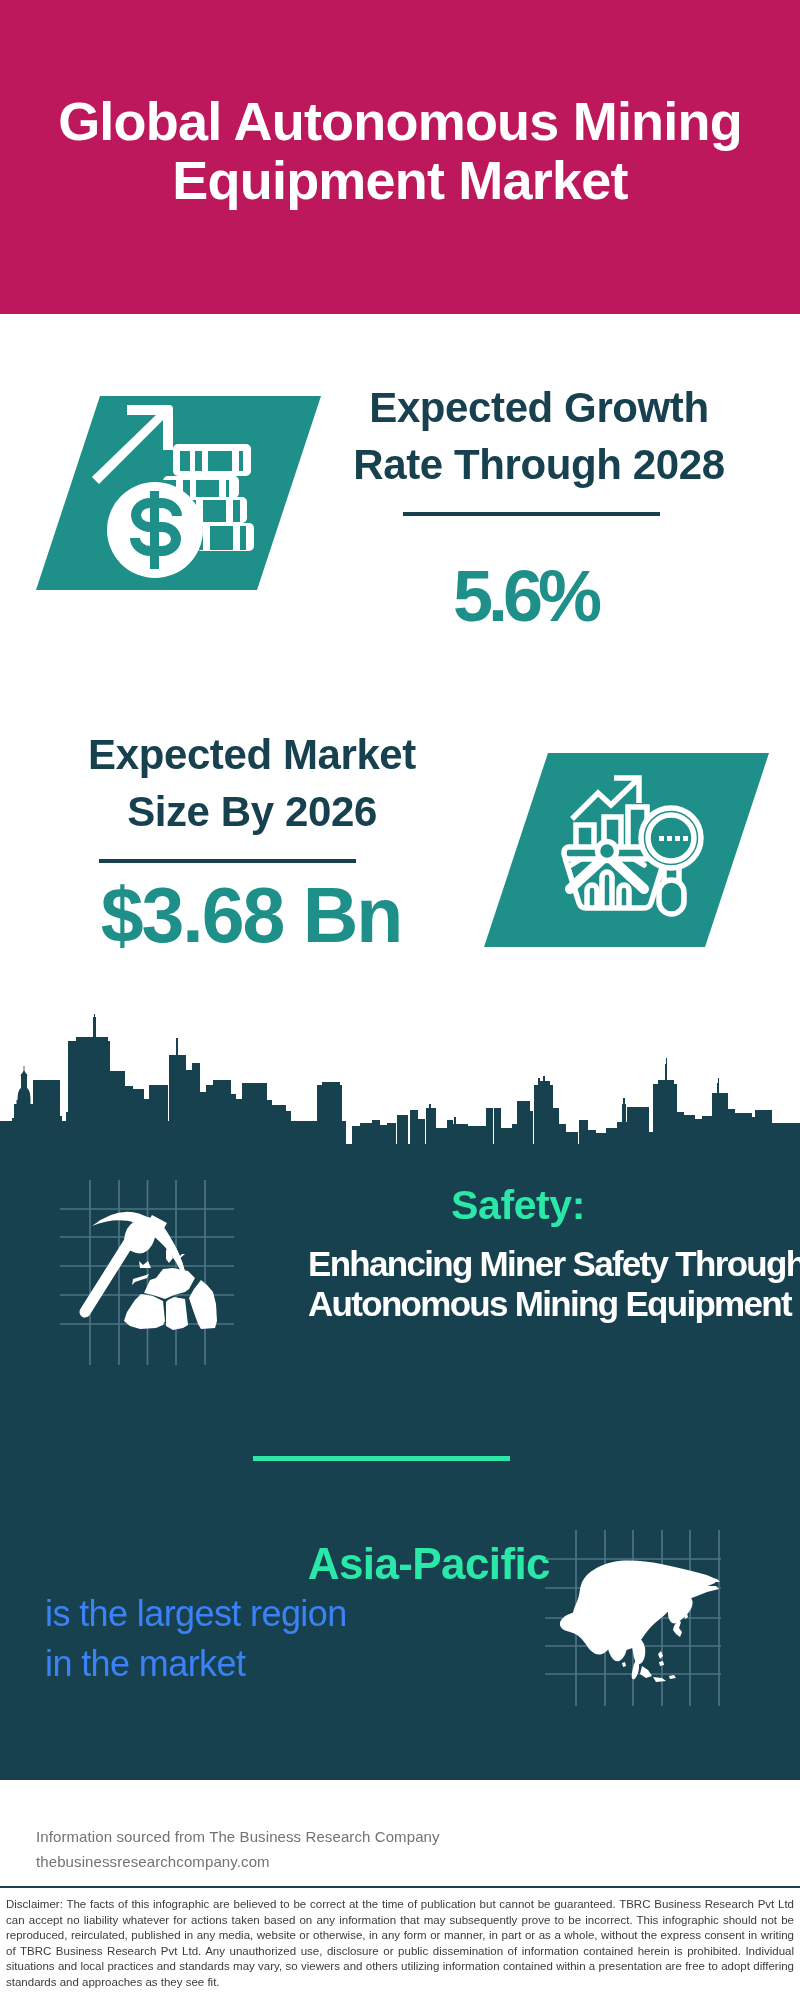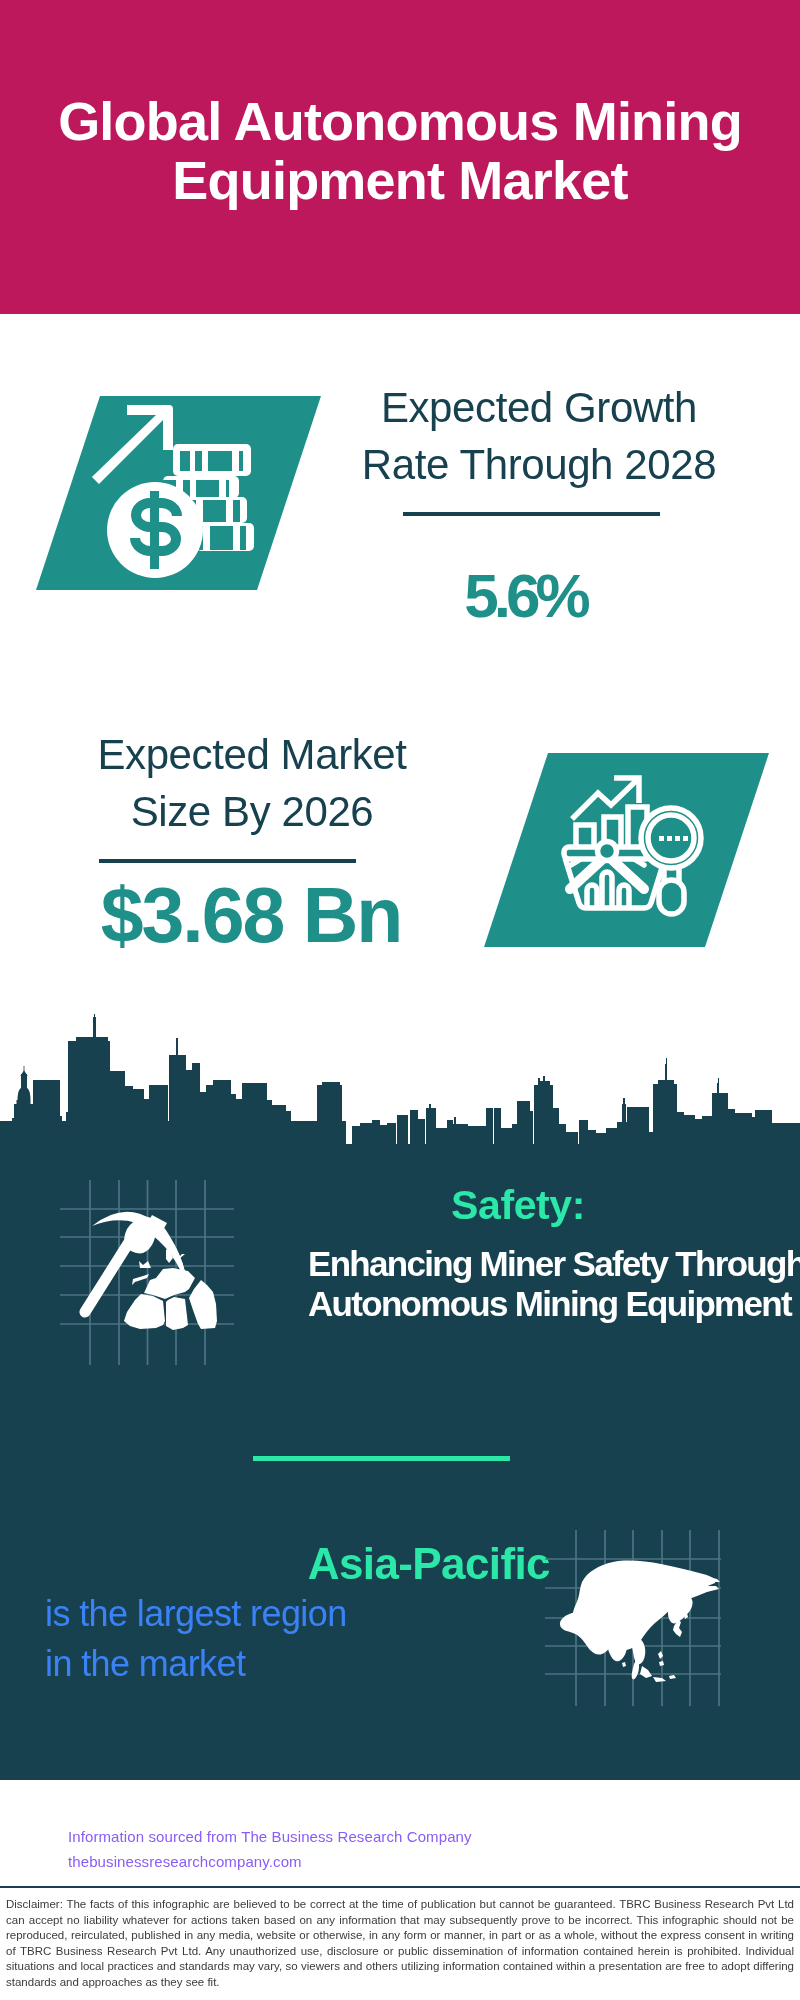--- a/index.html
+++ b/index.html
@@ -8,40 +8,40 @@
 
   
   .header{position:absolute;left:0;top:0;width:800px;height:314px;background:#be185d;}
   .header .ttl{position:absolute;left:0;top:92px;width:800px;text-align:center;color:#fff;
       font-size:54px;font-weight:bold;letter-spacing:-0.8px;line-height:59px;}
 
   
   .par{position:absolute;}
   .par svg{display:block;}
 
-  .stat-label{position:absolute;color:#17414F;font-weight:normal;font-size:42px;line-height:57px;text-align:center;letter-spacing:-0.4px;}
+  .stat-label{position:absolute;color:#17414F;font-weight:bold;font-size:42px;line-height:57px;text-align:center;letter-spacing:-0.4px;}
   .rule{position:absolute;height:4px;background:#17414F;}
   .stat-value{position:absolute;color:#1E8F89;text-align:center;font-weight:600;}
-  .v-growth{font-size:62px;line-height:100px;letter-spacing:-5px;}
+  .v-growth{font-size:72px;line-height:100px;letter-spacing:-5px;}
   .v-size{font-size:77px;line-height:85px;letter-spacing:-2px;}
 
   
   .darkband{position:absolute;left:0;top:1014px;width:800px;height:766px;}
   .sky{position:absolute;left:0;top:0;width:800px;height:132px;}
   .darkfill{position:absolute;left:0;top:130px;width:800px;height:636px;background:#17414F;}
 
   .driver-head{position:absolute;color:#2BE8A8;font-size:41px;font-weight:bold;text-align:center;letter-spacing:-0.4px;}
   .driver-body{position:absolute;color:#fff;font-size:35px;font-weight:bold;line-height:40px;text-align:left;letter-spacing:-1.7px;margin-left:40px;}
   .divider{position:absolute;height:5px;background:#2BE8A8;}
   .region-name{position:absolute;color:#2BE8A8;font-size:44px;font-weight:bold;text-align:right;letter-spacing:-0.6px;}
   .region-body{position:absolute;color:#3b82f6;font-size:36px;line-height:50px;text-align:left;font-weight:400;letter-spacing:-0.6px;}
 
   
   .footer{position:absolute;left:0;top:1780px;width:800px;height:220px;background:#fff;}
-  .src{position:absolute;color:#8b5cf6;font-size:15px;line-height:25px;letter-spacing:0.1px;margin-left:32px;}
+  .src{position:absolute;color:#737373;font-size:15px;line-height:25px;letter-spacing:0.1px;}
   .social{position:absolute;display:flex;gap:12px;}
   .fline{position:absolute;left:0;width:800px;height:2px;background:#17414F;}
   .disc{position:absolute;color:#3b3b3b;font-size:11.5px;line-height:15.5px;text-align:justify;}
 </style>
 </head>
 <body>
 
 <div class="page">
 
   <div class="header">

